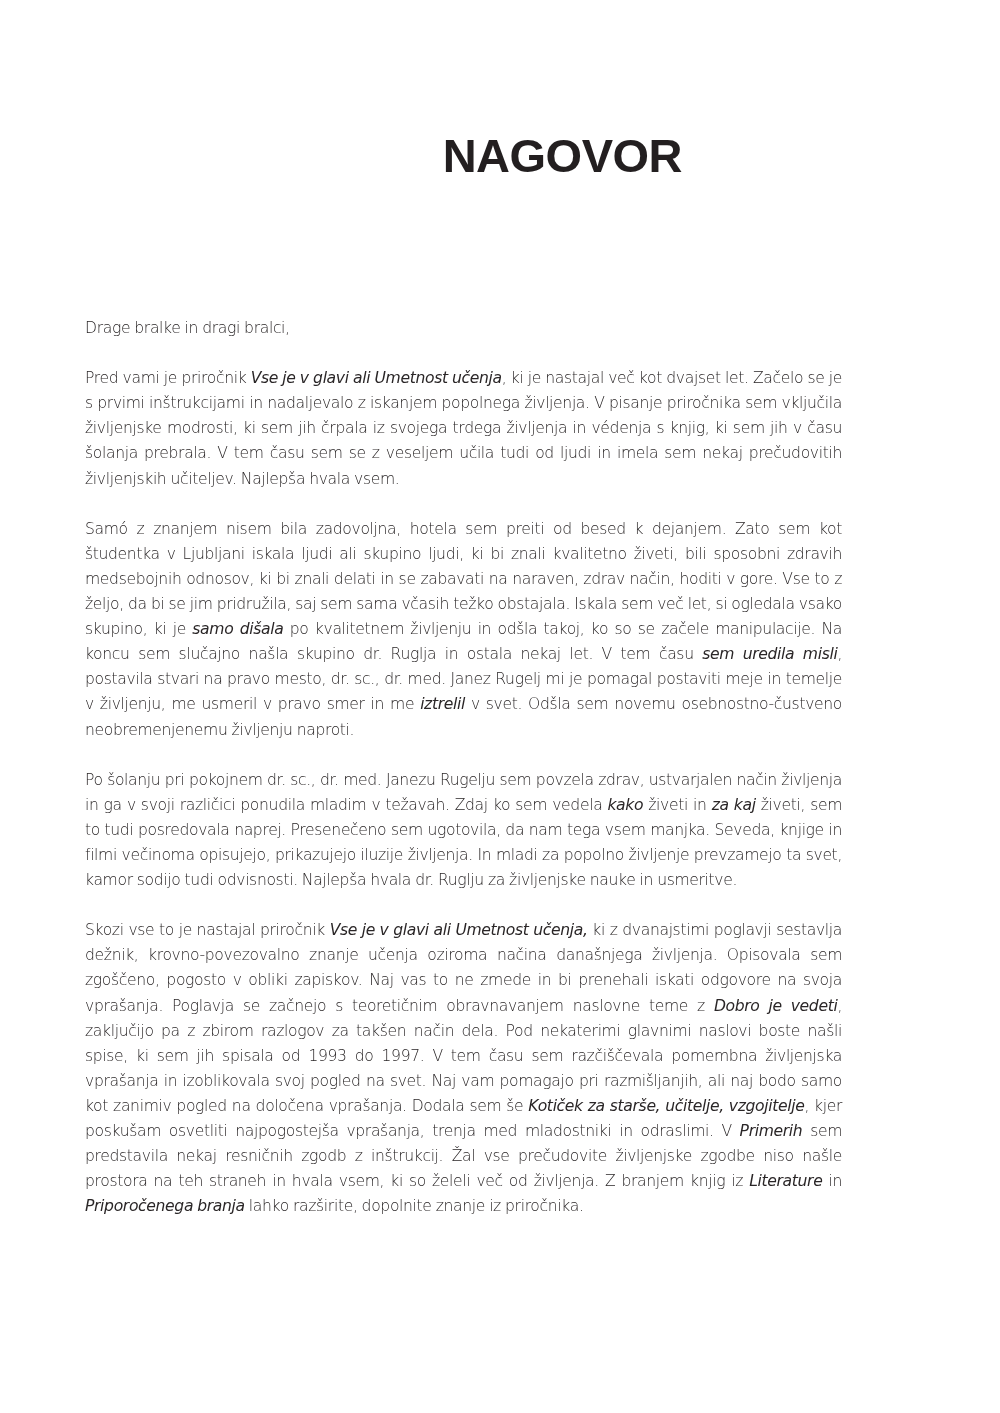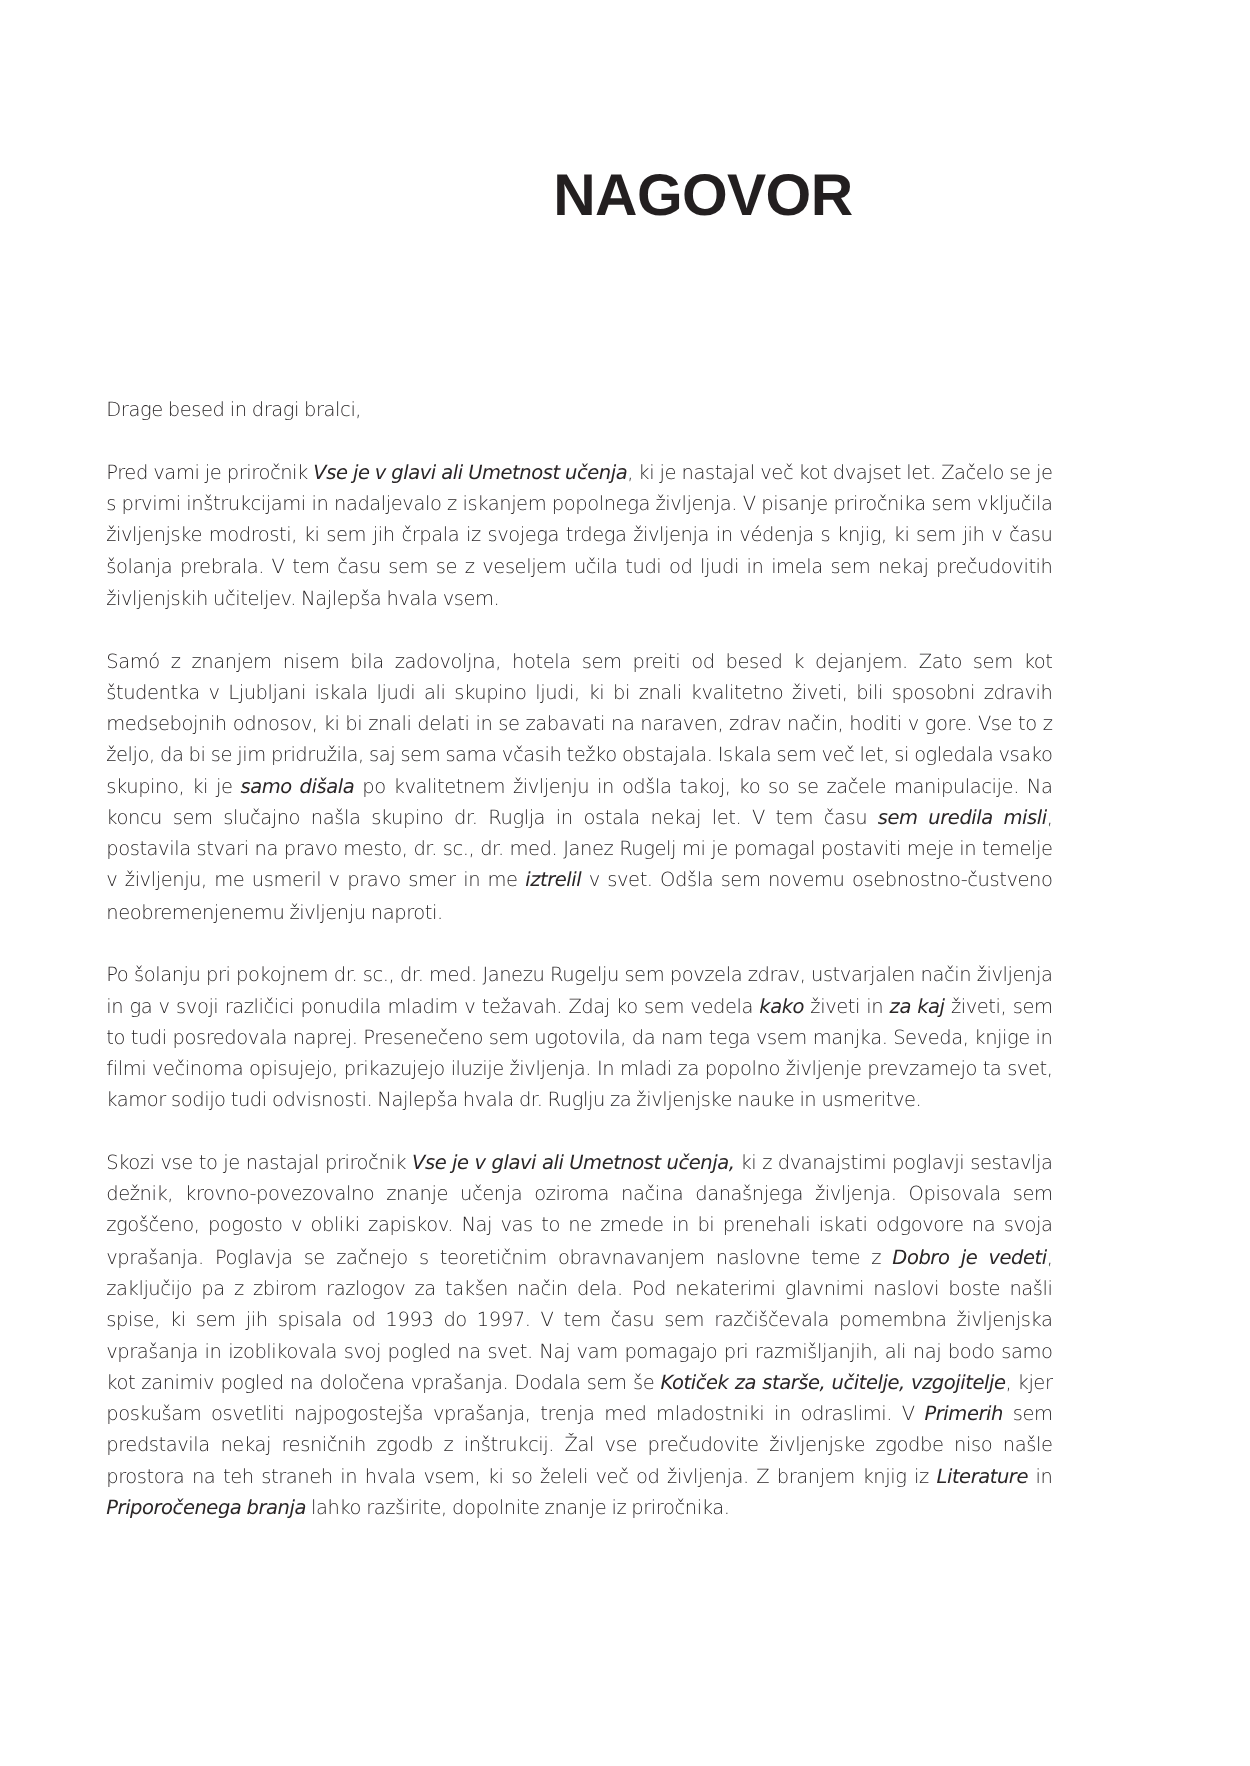--- a/index.html
+++ b/index.html
@@ -19,19 +19,19 @@
     .body p.greeting { text-align: left; }
     .body i { }
   </style>
 </head>
 <body>
 
 <div class="page">
   <h1 class="title">NAGOVOR</h1>
 
   <div class="body">
-    <p class="greeting">Drage besed in dragi bralci,</p>
+    <p class="greeting">Drage bralke in dragi bralci,</p>
     <p><span>Pred vami je priročnik </span><i>Vse je v glavi ali Umetnost učenja</i><span>, ki je nastajal več kot dvajset let. Začelo se je s prvimi inštrukcijami in nadaljevalo z iskanjem popolnega življenja. V pisanje priročnika sem vključila življenjske modrosti, ki sem jih črpala iz svojega trdega življenja in védenja s knjig, ki sem jih v času šolanja prebrala. V tem času sem se z veseljem učila tudi od ljudi in imela sem nekaj prečudovitih življenjskih učiteljev. Najlepša hvala vsem.</span></p>
     <p><span>Samó z znanjem nisem bila zadovoljna, hotela sem preiti od besed k dejanjem. Zato sem kot študentka v Ljubljani iskala ljudi ali skupino ljudi, ki bi znali kvalitetno živeti, bili sposobni zdravih medsebojnih odnosov, ki bi znali delati in se zabavati na naraven, zdrav način, hoditi v gore. Vse to z željo, da bi se jim pridružila, saj sem sama včasih težko obstajala. Iskala sem več let, si ogledala vsako skupino, ki je </span><i>samo dišala</i><span> po kvalitetnem življenju in odšla takoj, ko so se začele manipulacije. Na koncu sem slučajno našla skupino dr. Ruglja in ostala nekaj let. V tem času </span><i>sem uredila misli</i><span>, postavila stvari na pravo mesto, dr. sc., dr. med. Janez Rugelj mi je pomagal postaviti meje in temelje v življenju, me usmeril v pravo smer in me </span><i>iztrelil</i><span> v svet. Odšla sem novemu osebnostno-čustveno neobremenjenemu življenju naproti.</span></p>
     <p><span>Po šolanju pri pokojnem dr. sc., dr. med. Janezu Rugelju sem povzela zdrav, ustvarjalen način življenja in ga v svoji različici ponudila mladim v težavah. Zdaj ko sem vedela </span><i>kako</i><span> živeti in </span><i>za kaj</i><span> živeti, sem to tudi posredovala naprej. Presenečeno sem ugotovila, da nam tega vsem manjka. Seveda, knjige in filmi večinoma opisujejo, prikazujejo iluzije življenja. In mladi za popolno življenje prevzamejo ta svet, kamor sodijo tudi odvisnosti. Najlepša hvala dr. Ruglju za življenjske nauke in usmeritve.</span></p>
     <p><span>Skozi vse to je nastajal priročnik </span><i>Vse je v glavi ali Umetnost učenja,</i><span> ki z dvanajstimi poglavji sestavlja dežnik, krovno-povezovalno znanje učenja oziroma načina današnjega življenja. Opisovala sem zgoščeno, pogosto v obliki zapiskov. Naj vas to ne zmede in bi prenehali iskati odgovore na svoja vprašanja. Poglavja se začnejo s teoretičnim obravnavanjem naslovne teme z </span><i>Dobro je vedeti</i><span>, zaključijo pa z zbirom razlogov za takšen način dela. Pod nekaterimi glavnimi naslovi boste našli spise, ki sem jih spisala od 1993 do 1997. V tem času sem razčiščevala pomembna življenjska vprašanja in izoblikovala svoj pogled na svet. Naj vam pomagajo pri razmišljanjih, ali naj bodo samo kot zanimiv pogled na določena vprašanja. Dodala sem še </span><i>Kotiček za starše, učitelje, vzgojitelje</i><span>, kjer poskušam osvetliti najpogostejša vprašanja, trenja med mladostniki in odraslimi. V </span><i>Primerih</i><span> sem predstavila nekaj resničnih zgodb z inštrukcij. Žal vse prečudovite življenjske zgodbe niso našle prostora na teh straneh in hvala vsem, ki so želeli več od življenja. Z branjem knjig iz </span><i>Literature</i><span> in </span><i>Priporočenega branja</i><span> lahko razširite, dopolnite znanje iz priročnika.</span></p>
   </div>
 </div>
 
 </body></html>

